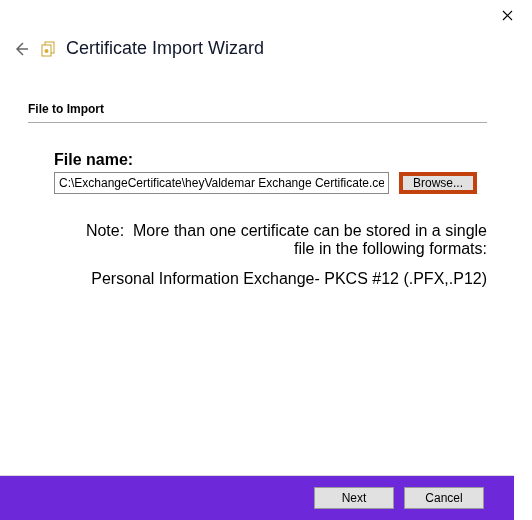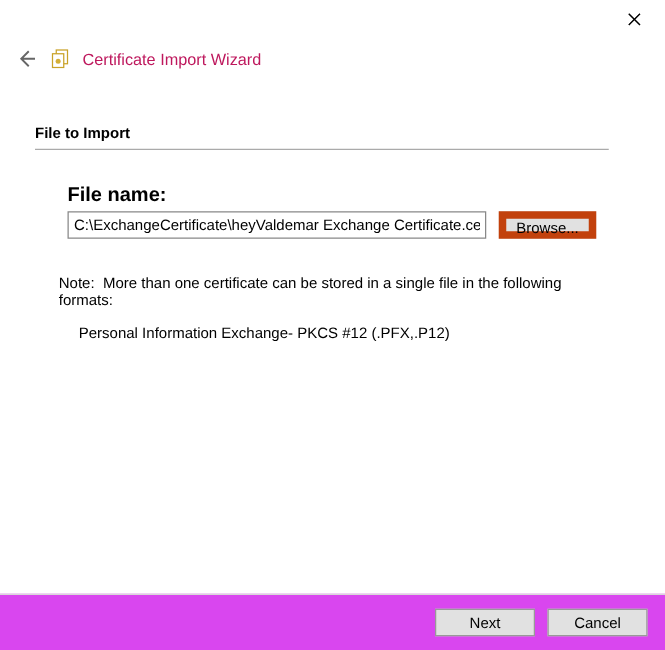--- a/index.html
+++ b/index.html
@@ -43,22 +43,22 @@
       align-items: center;
       justify-content: center;
       color: #555;
     }
     .back-arrow svg { stroke: #666; stroke-width: 1.5; fill: none; }
     .wiz-icon {
       width: 16px;
       height: 16px;
     }
     .wiz-title {
-      font-size: 13px;
-      color: #be185d;
+      font-size: 18px;
+      color: #0f172a;
     }
     .content {
       padding: 35px 45px 10px 28px;
     }
     .section-heading {
       font-weight: 600;
       font-size: 12px;
       margin-bottom: 6px;
     }
     .section-sub {
@@ -94,48 +94,49 @@
       font-family: inherit;
       border: 1px solid #888;
       background: #fff;
     }
     .browse-btn {
       width: 78px;
       height: 22px;
       font-size: 12px;
       font-family: inherit;
       background: #e1e1e1;
-      border: 6px solid #c2410c;
+      border: 4px solid #c2410c;
       cursor: pointer;
     }
     .note-block {
       margin-top: 28px;
-      margin-left: 19px;
-      font-size: 12px;
+      margin-left: 35px;
+      font-size: 16px;
+      text-align: right;
     }
     .note-first {
       margin-bottom: 12px;
     }
     .note-item {
       margin-left: 16px;
       margin-bottom: 12px;
     }
     .footer {
       position: absolute;
       bottom: 0;
       left: 0;
-      right: 0;
+      right: 18px;
       height: 45px;
-      background: #d946ef;
+      background: #6d28d9;
       border-top: 1px solid #d8d8d8;
       display: flex;
       justify-content: flex-end;
       align-items: center;
       gap: 10px;
-      padding-right: 14px;
+      padding-right: 30px;
     }
     .footer button {
       width: 80px;
       height: 22px;
       font-size: 12px;
       font-family: inherit;
       background: #e1e1e1;
       border: 1px solid #999;
       cursor: pointer;
     }

